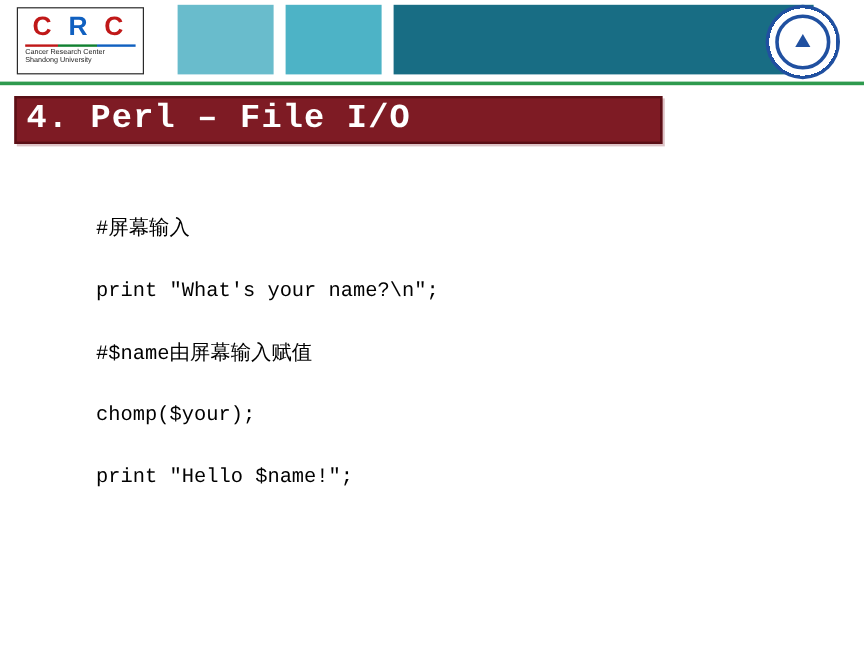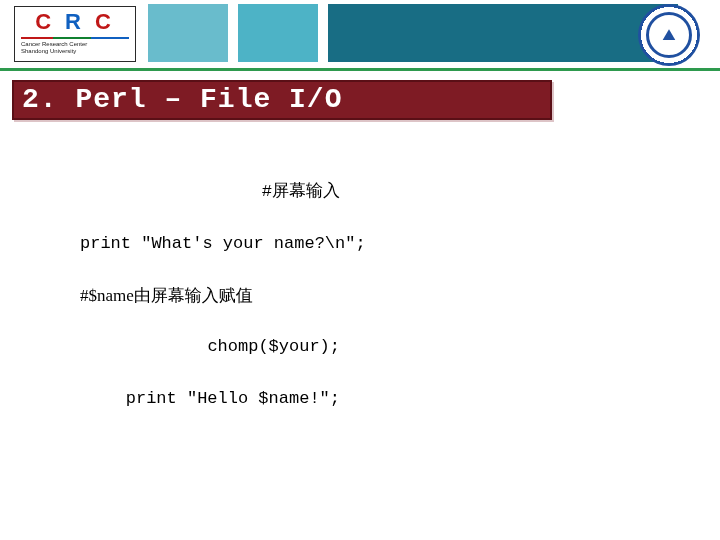--- a/index.html
+++ b/index.html
@@ -13,21 +13,21 @@
   }
   .header {
     position: relative;
     height: 72px;
     background: #ffffff;
   }
   .logo {
     position: absolute;
     left: 14px;
     top: 6px;
-    width: 122px;
+    width: 106px;
     height: 56px;
     border: 1px solid #2a2a2a;
     background: #fff;
   }
   .logo-letters {
     font-family: "Arial Black", Arial, sans-serif;
     font-size: 22px;
     font-weight: 900;
     letter-spacing: 14px;
     text-align: center;
@@ -129,25 +129,23 @@
     font-family: "Courier New", "SimSun", monospace;
     color: #000;
   }
   .row {
     display: flex;
     margin-bottom: 28px;
   }
   .code-col {
     width: 260px;
     white-space: pre;
-    text-align: right;
   }
   .comment-col {
     white-space: pre;
-    font-family: Liberation Serif, serif;
   }
 </style>
 </head>
 <body>
 
 <div class="header">
   <div class="logo">
     <div class="logo-letters">
       <span class="lc">C</span><span class="lr">R</span><span class="lc">C</span>
     </div>
@@ -162,21 +160,21 @@
   </div>
   <div class="seal">
     <div class="seal-inner">
       <span class="seal-peak">⛰</span>
       <span></span>
     </div>
   </div>
   <div class="green-line"></div>
 </div>
 
-<div class="title-bar">2. Perl – File I/O</div>
+<div class="title-bar">4. Perl – File I/O</div>
 
 <div class="content">
   <div class="row">
     <div class="code-col">#屏幕输入</div>
     <div class="comment-col"></div>
   </div>
   <div class="row">
     <div class="code-col" style="width:auto">print "What's your name?\n";</div>
     <div class="comment-col"></div>
   </div>

